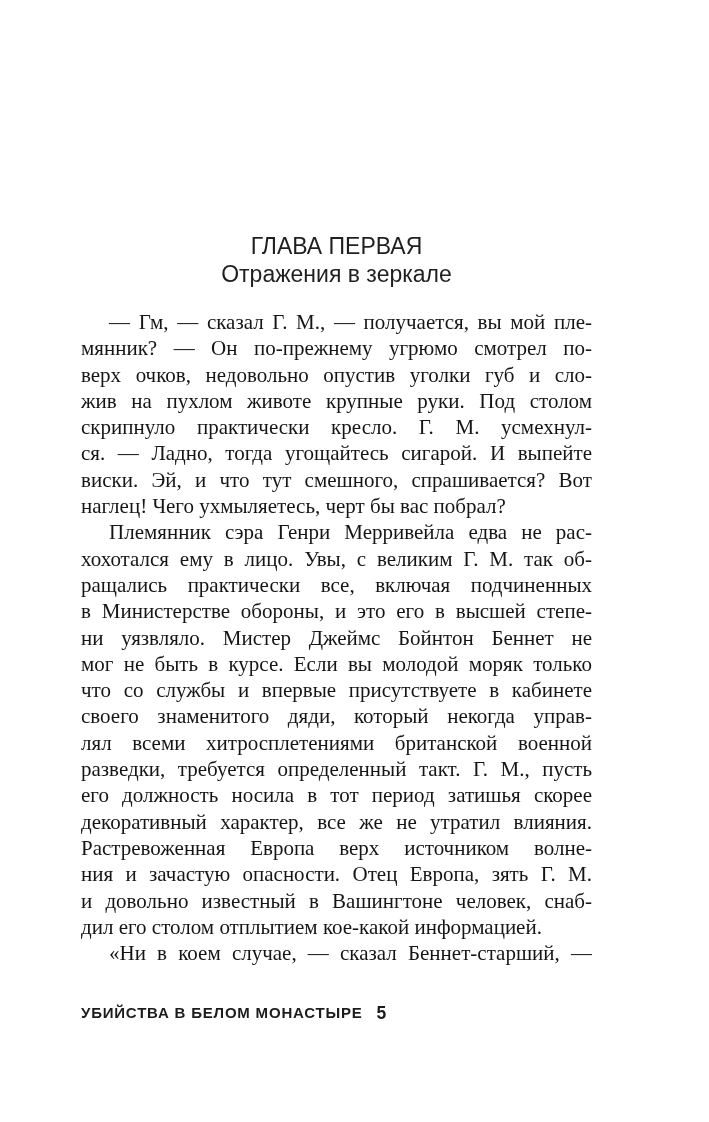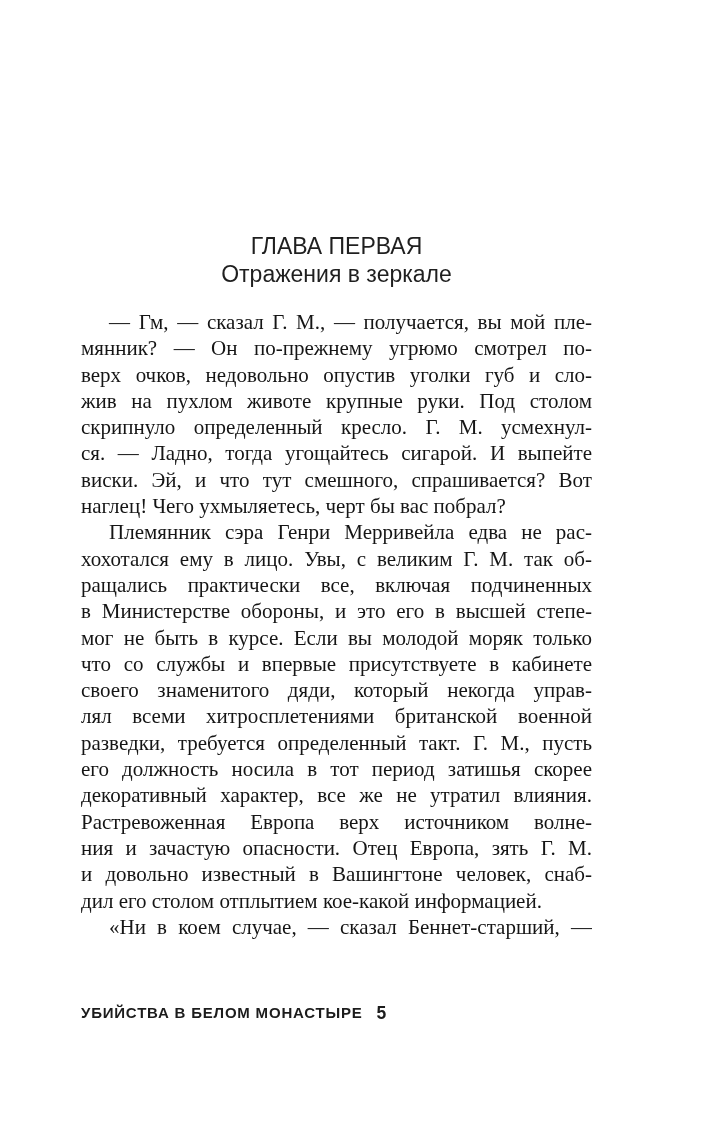--- a/index.html
+++ b/index.html
@@ -85,30 +85,31 @@
       <div>ГЛАВА ПЕРВАЯ</div>
       <div>Отражения в зеркале</div>
     </div>
 
     <div class="body-text">
         <div class="paragraph">
           <div class="line indent">— Гм, — сказал Г. М., — получается, вы мой пле-</div>
           <div class="line">мянник? — Он по-прежнему угрюмо смотрел по-</div>
           <div class="line">верх очков, недовольно опустив уголки губ и сло-</div>
           <div class="line">жив на пухлом животе крупные руки. Под столом</div>
-          <div class="line">скрипнуло определенный кресло. Г. М. усмехнул-</div>
+          <div class="line">скрипнуло практически кресло. Г. М. усмехнул-</div>
           <div class="line">ся. — Ладно, тогда угощайтесь сигарой. И выпейте</div>
           <div class="line">виски. Эй, и что тут смешного, спрашивается? Вот</div>
           <div class="line short">наглец! Чего ухмыляетесь, черт бы вас побрал?</div>
         </div>
         <div class="paragraph">
           <div class="line indent">Племянник сэра Генри Мерривейла едва не рас-</div>
           <div class="line">хохотался ему в лицо. Увы, с великим Г. М. так об-</div>
           <div class="line">ращались практически все, включая подчиненных</div>
           <div class="line">в Министерстве обороны, и это его в высшей степе-</div>
+          <div class="line">ни уязвляло. Мистер Джеймс Бойнтон Беннет не</div>
           <div class="line">мог не быть в курсе. Если вы молодой моряк только</div>
           <div class="line">что со службы и впервые присутствуете в кабинете</div>
           <div class="line">своего знаменитого дяди, который некогда управ-</div>
           <div class="line">лял всеми хитросплетениями британской военной</div>
           <div class="line">разведки, требуется определенный такт. Г. М., пусть</div>
           <div class="line">его должность носила в тот период затишья скорее</div>
           <div class="line">декоративный характер, все же не утратил влияния.</div>
           <div class="line">Растревоженная Европа верх источником волне-</div>
           <div class="line">ния и зачастую опасности. Отец Европа, зять Г. М.</div>
           <div class="line">и довольно известный в Вашингтоне человек, снаб-</div>

